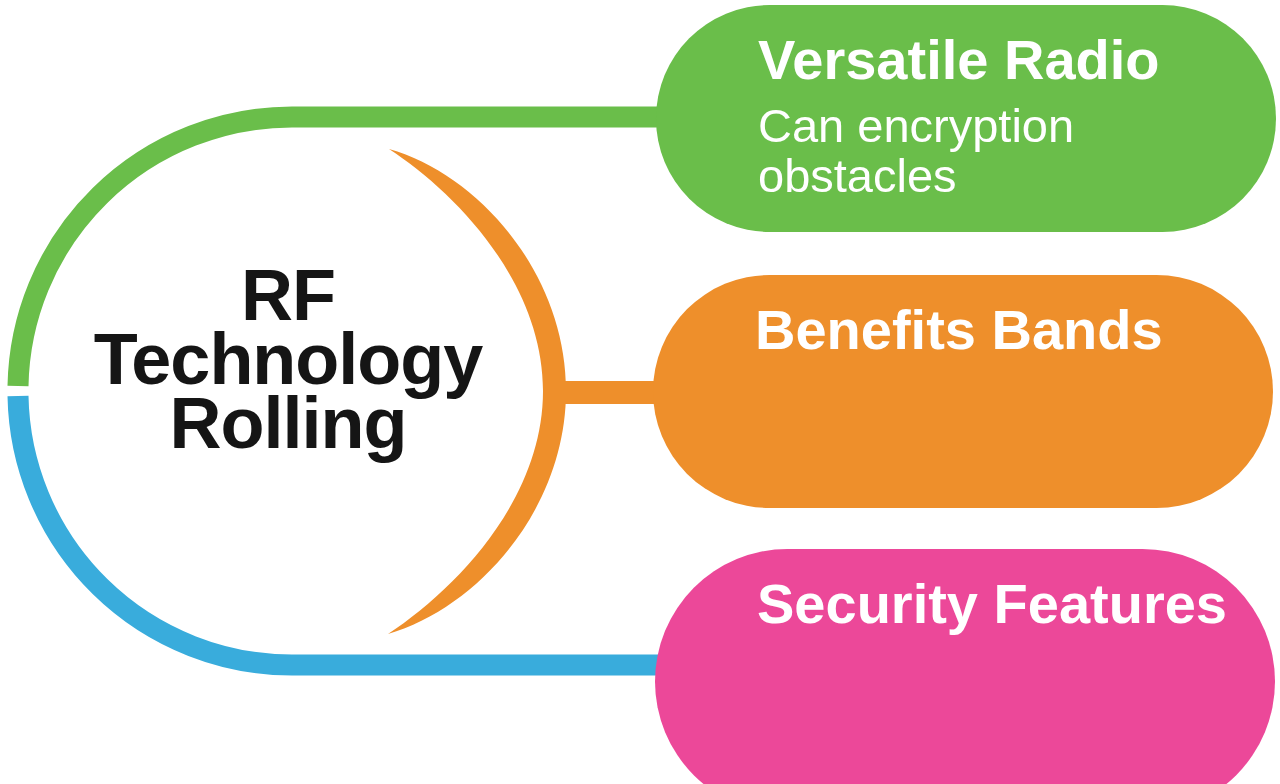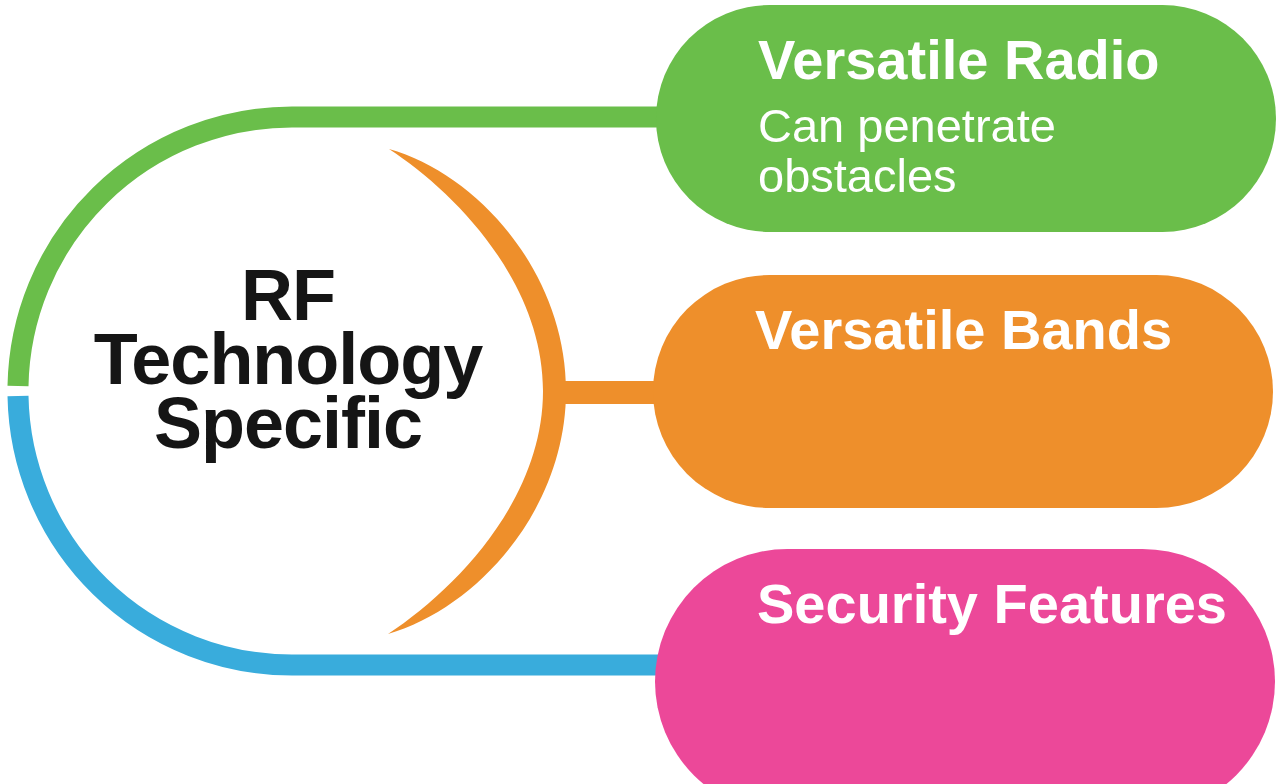--- a/index.html
+++ b/index.html
@@ -92,28 +92,28 @@
              C 480 175 566 275 566 391
              C 566 507 480 607 388 634
              C 455 590 543 500 543 391
              C 543 282 455 192 389 149 Z" fill="#ee8f2b"></path>
 
     <rect x="548" y="381" width="110" height="23" fill="#ee8f2b"></rect>
   </svg>
 
   <div class="center-title">RF
 Technology
-Specific</div>
+Rolling</div>
 
   <div class="card card-green">
     <h2 class="card-heading">Versatile Radio</h2>
-    <p class="card-desc">Can penetrate obstacles</p>
+    <p class="card-desc">Can encryption obstacles</p>
   </div>
 
   <div class="card card-orange">
-    <h2 class="card-heading">Versatile Bands</h2>
+    <h2 class="card-heading">Benefits Bands</h2>
   </div>
 
   <div class="card card-blue">
     <h2 class="card-heading">Security Features</h2>
   </div>
 
 </div>
 
 </body></html>

